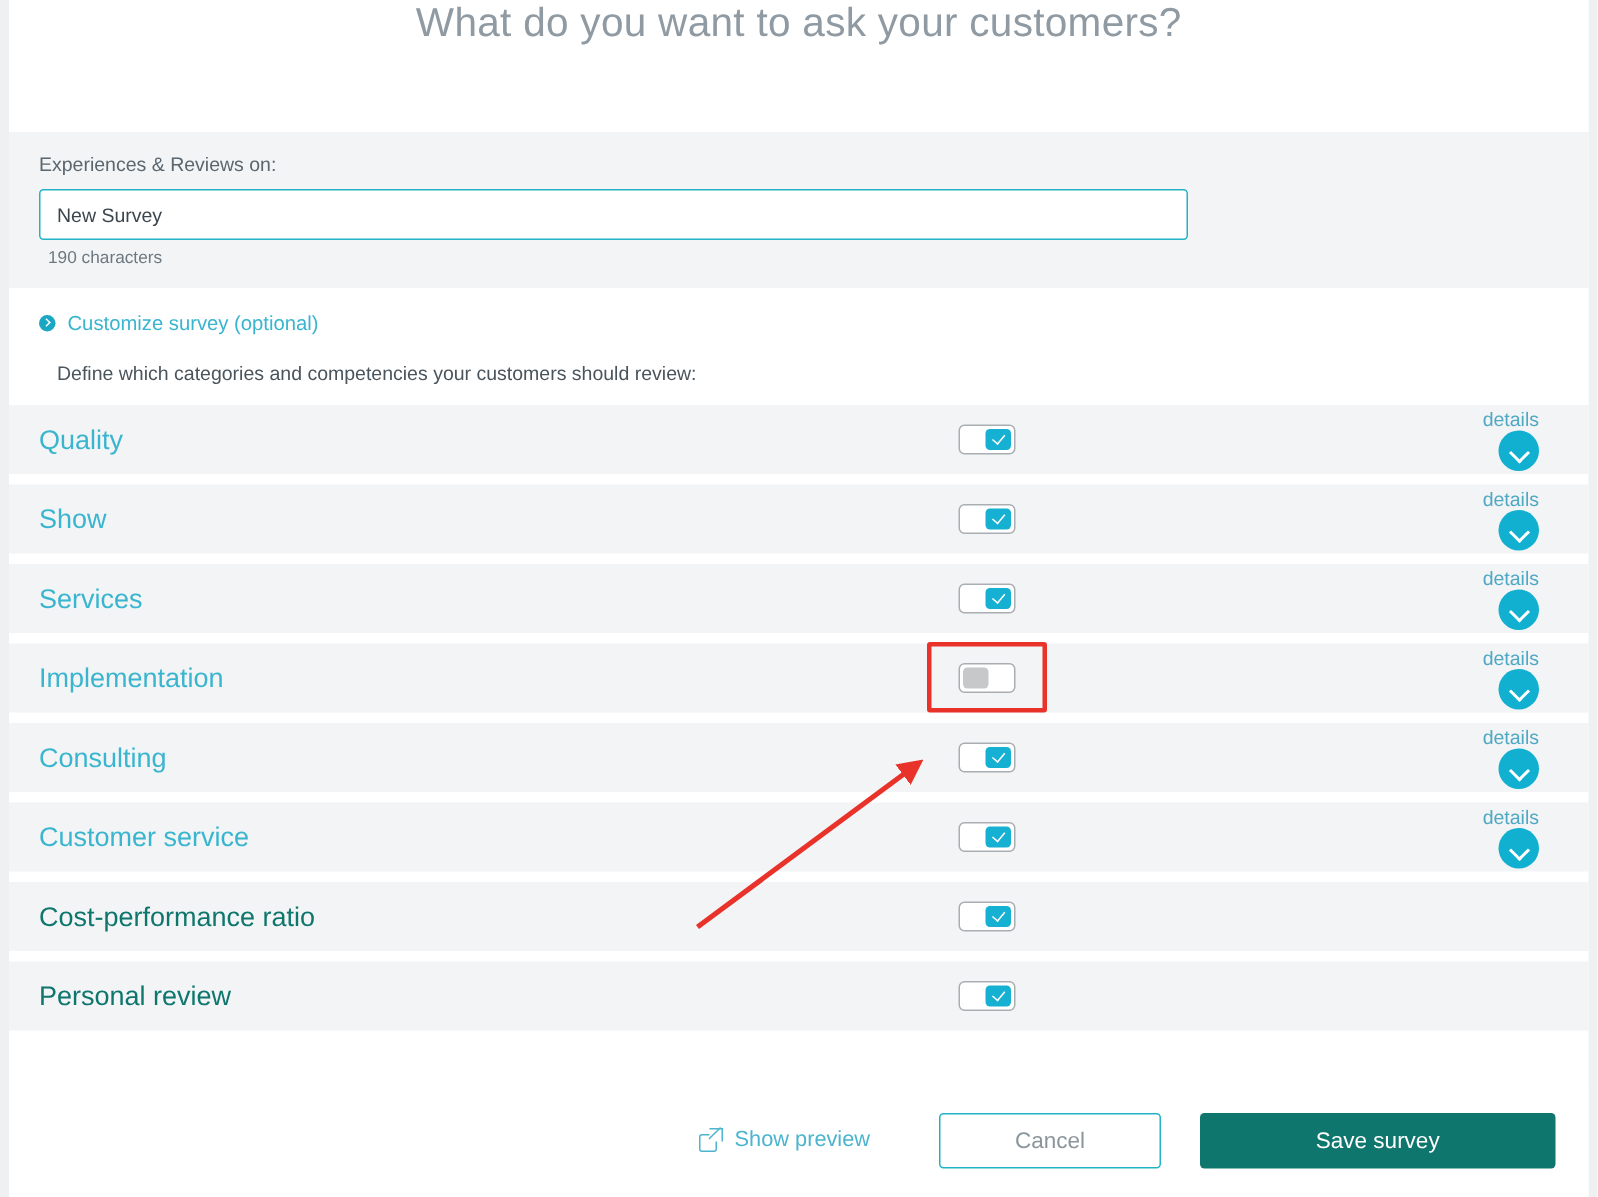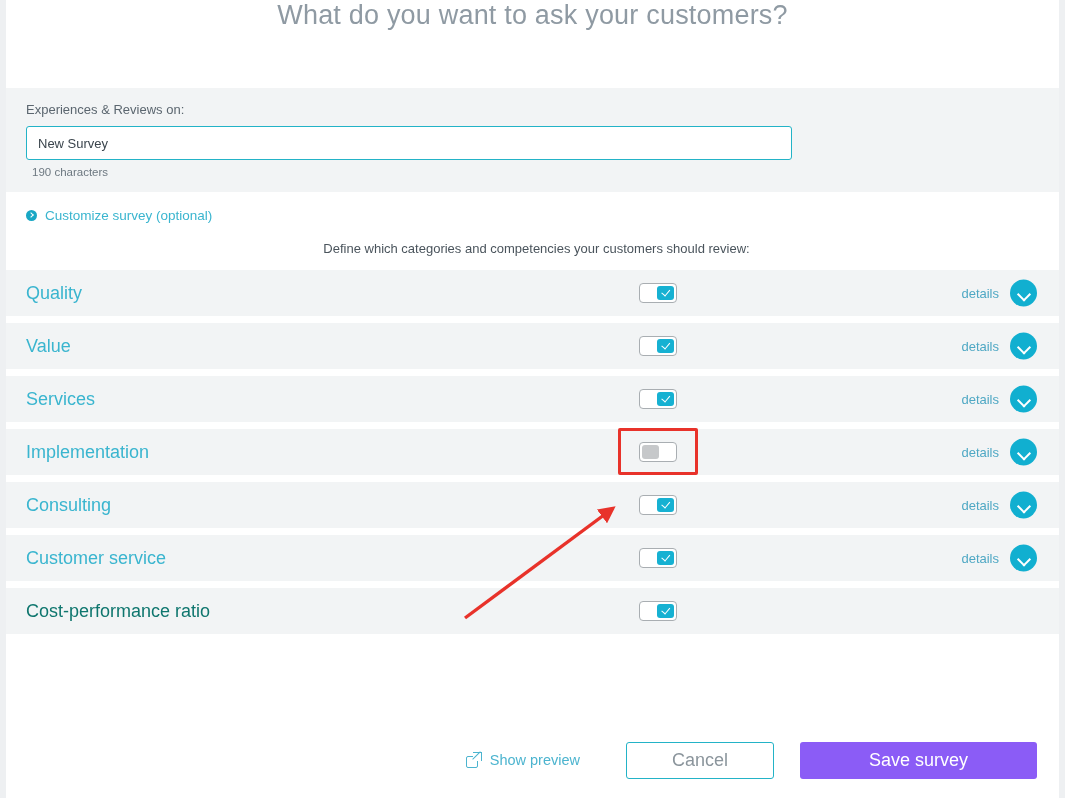--- a/index.html
+++ b/index.html
@@ -141,22 +141,21 @@
     transform: rotate(-45deg);
   }
   .customize-link {
     font-size: 13.5px;
     color: #3ab5cf;
     margin-left: 8px;
   }
   .customize-desc {
     font-size: 13px;
     color: #4a545c;
-    margin: 18px 0 0 12px;
-    text-align: center;
+    margin: 18px 0 0 32px;
   }
 
   
   .rows {
     padding: 0;
   }
   .cat-row {
     height: 46px;
     background: #f2f4f5;
     display: flex;
@@ -233,20 +232,21 @@
   }
 
   
   .details-slot {
     position: absolute;
     right: 22px;
     top: 50%;
     transform: translateY(-50%);
     display: flex;
     align-items: center;
+    flex-direction: column;
   }
   .details-text {
     font-size: 13px;
     color: #4fa8c4;
     margin-right: 11px;
   }
   .chev-circle {
     width: 27px;
     height: 27px;
     border-radius: 50%;
@@ -322,40 +322,40 @@
     left: -2px;
     top: 2.5px;
     width: 11px;
     height: 0;
     border-top: 1.7px solid #4cb4cf;
     transform: rotate(-45deg);
     transform-origin: center;
   }
   .btn {
     font-family: "Liberation Sans", sans-serif;
-    font-size: 18px;
+    font-size: 15px;
     border-radius: 3px;
     box-sizing: border-box;
     cursor: pointer;
     display: flex;
     align-items: center;
     justify-content: center;
   }
   .btn-cancel {
     width: 148px;
     height: 37px;
     background: #ffffff;
     border: 1px solid #23b3c7;
     color: #8b959c;
     margin-right: 26px;
   }
   .btn-save {
     width: 237px;
     height: 37px;
-    background: #8b5cf6;
+    background: #0f766e;
     border: none;
     color: #ffffff;
   }
 
   
   .annotation-arrow {
     position: absolute;
     left: 0;
     top: 0;
     width: 1065px;
@@ -398,21 +398,21 @@
           <div class="toggle on">
             <span class="knob"></span>
           </div>
         </div>
         <div class="details-slot">
           <span class="details-text">details</span>
           <span class="chev-circle"></span>
         </div>
       </div>
       <div class="cat-row">
-        <div class="cat-name">Value</div>
+        <div class="cat-name">Show</div>
         <div class="toggle-slot">
           <div class="toggle on">
             <span class="knob"></span>
           </div>
         </div>
         <div class="details-slot">
           <span class="details-text">details</span>
           <span class="chev-circle"></span>
         </div>
       </div>
@@ -460,20 +460,28 @@
             <span class="knob"></span>
           </div>
         </div>
         <div class="details-slot">
           <span class="details-text">details</span>
           <span class="chev-circle"></span>
         </div>
       </div>
       <div class="cat-row">
         <div class="cat-name dark">Cost-performance ratio</div>
+        <div class="toggle-slot">
+          <div class="toggle on">
+            <span class="knob"></span>
+          </div>
+        </div>
+      </div>
+      <div class="cat-row">
+        <div class="cat-name dark">Personal review</div>
         <div class="toggle-slot">
           <div class="toggle on">
             <span class="knob"></span>
           </div>
         </div>
       </div>
     </div>
 
   <div class="footer">
     <div class="preview-link">

